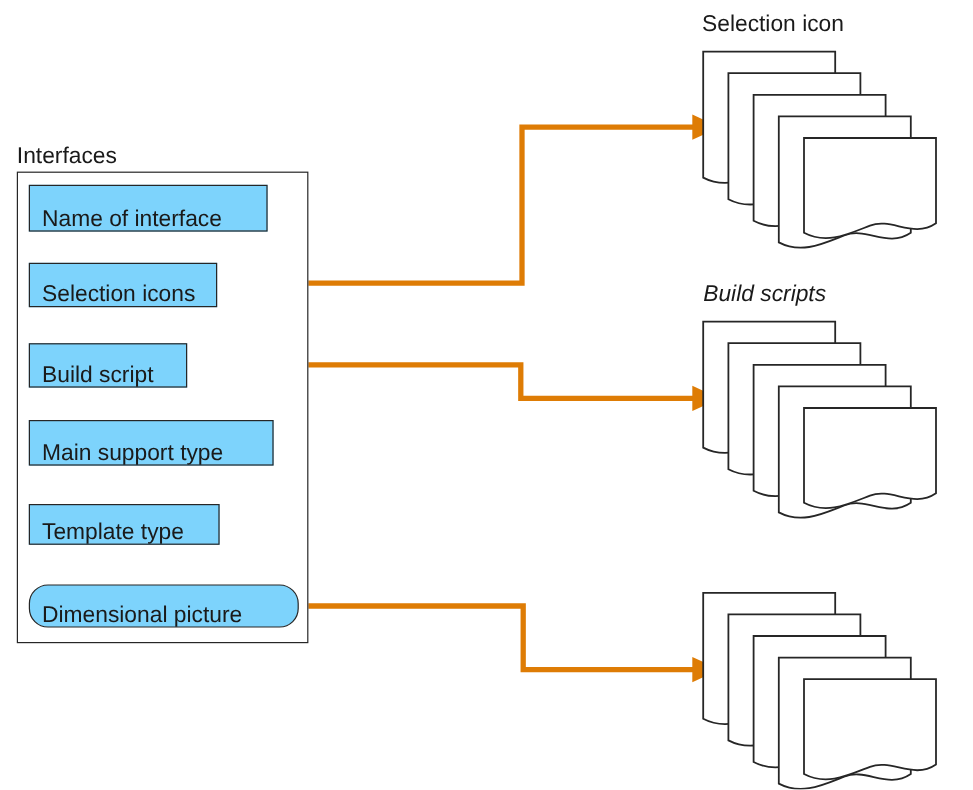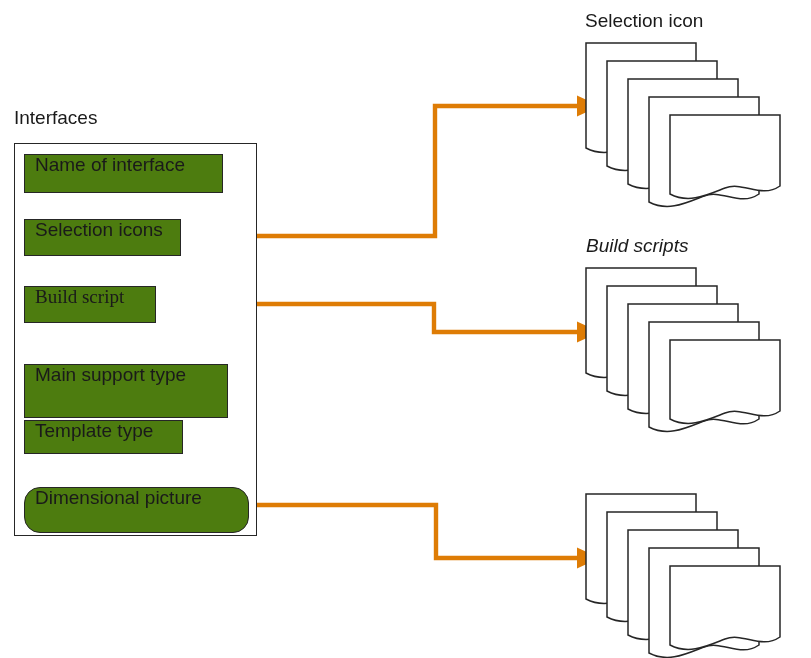--- a/index.html
+++ b/index.html
@@ -15,23 +15,23 @@
     font-size:19px;
     line-height:22px;
     color:#1a1a1a;
     white-space:nowrap;
   }
   .group-title{font-size:19px;}
   .box{
     position:absolute;
     box-sizing:border-box;
     border:1.6px solid #262626;
-    background:#4d7c0f;
+    background:#7dd3fc;
     display:flex;
-    align-items:flex-start;
+    align-items:flex-end;
     padding-left:10px;
     font-size:19px;
     line-height:1;
     white-space:nowrap;
   }
   .outerbox{
     position:absolute;
     box-sizing:border-box;
     border:1.6px solid #262626;
     background:#ffffff;
@@ -77,45 +77,45 @@
 
     <g>
       <path d="M 586,494 L 696,494 L 696,591 C 677,604 659,586 641,593 C 623,600 605,609 586,599 Z" fill="#ffffff" stroke="#262626" stroke-width="1.5" stroke-linejoin="miter"></path>
       <path d="M 607,512 L 717,512 L 717,609 C 698,622 680,604 662,611 C 644,618 626,627 607,617 Z" fill="#ffffff" stroke="#262626" stroke-width="1.5" stroke-linejoin="miter"></path>
       <path d="M 628,530 L 738,530 L 738,627 C 719,640 701,622 683,629 C 665,636 647,645 628,635 Z" fill="#ffffff" stroke="#262626" stroke-width="1.5" stroke-linejoin="miter"></path>
       <path d="M 649,548 L 759,548 L 759,645 C 740,658 722,640 704,647 C 686,654 668,663 649,653 Z" fill="#ffffff" stroke="#262626" stroke-width="1.5" stroke-linejoin="miter"></path>
       <path d="M 670,566 L 780,566 L 780,637 C 761,650 743,632 725,639 C 707,646 689,655 670,645 Z" fill="#ffffff" stroke="#262626" stroke-width="1.5" stroke-linejoin="miter"></path>
     </g>
   </svg>
 
-  <div class="lbl group-title" style="left:14px;top:107px;">Interfaces</div>
+  <div class="lbl group-title" style="left:14px;top:120px;">Interfaces</div>
 
   <div class="outerbox" style="left:14px;top:143px;width:243px;height:393px;"></div>
 
   <div class="box" style="left:24px;top:154px;width:199px;height:39px;">
     <span>Name of interface</span>
   </div>
 
   <div class="box" style="left:24px;top:219px;width:157px;height:37px;">
     <span>Selection icons</span>
   </div>
 
-  <div class="box" style="left:24px;top:286px;width:132px;height:37px;font-family:Liberation Serif, serif;">
+  <div class="box" style="left:24px;top:286px;width:132px;height:37px;">
     <span>Build script</span>
   </div>
 
-  <div class="box" style="left:24px;top:364px;width:204px;height:54px;">
+  <div class="box" style="left:24px;top:350px;width:204px;height:38px;">
     <span>Main support type</span>
   </div>
 
   <div class="box" style="left:24px;top:420px;width:159px;height:34px;">
     <span>Template type</span>
   </div>
 
-  <div class="box" style="left:24px;top:487px;width:225px;height:46px;border-radius:16px;">
+  <div class="box" style="left:24px;top:487px;width:225px;height:36px;border-radius:16px;">
     <span>Dimensional picture</span>
   </div>
 
   <div class="stack-title" style="left:585px;top:10px;">Selection icon</div>
 
   <div class="stack-title" style="left:586px;top:235px;font-style:italic;">Build scripts</div>
 
 
 </div>
 

